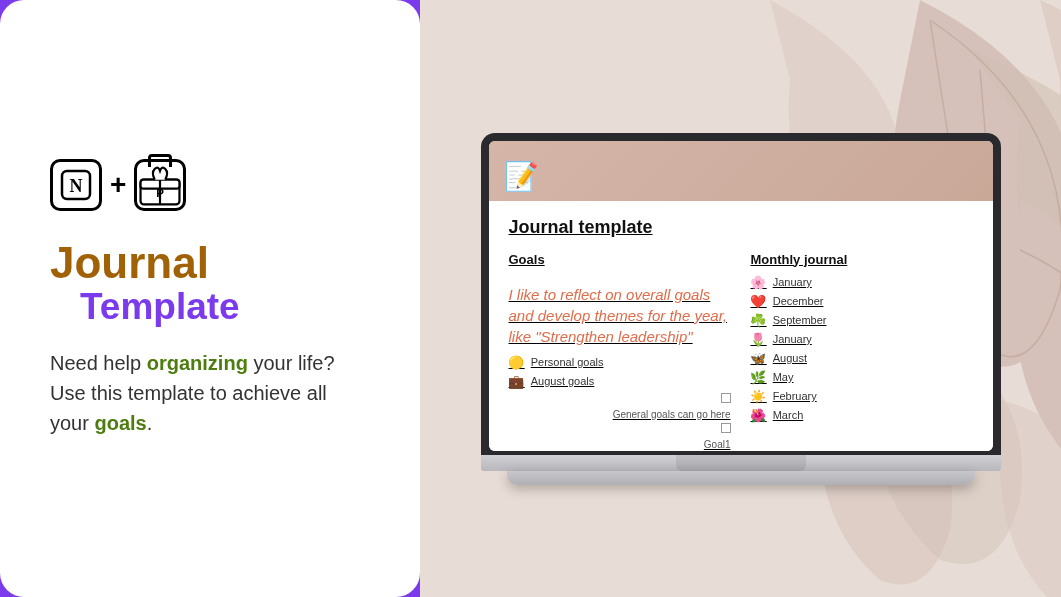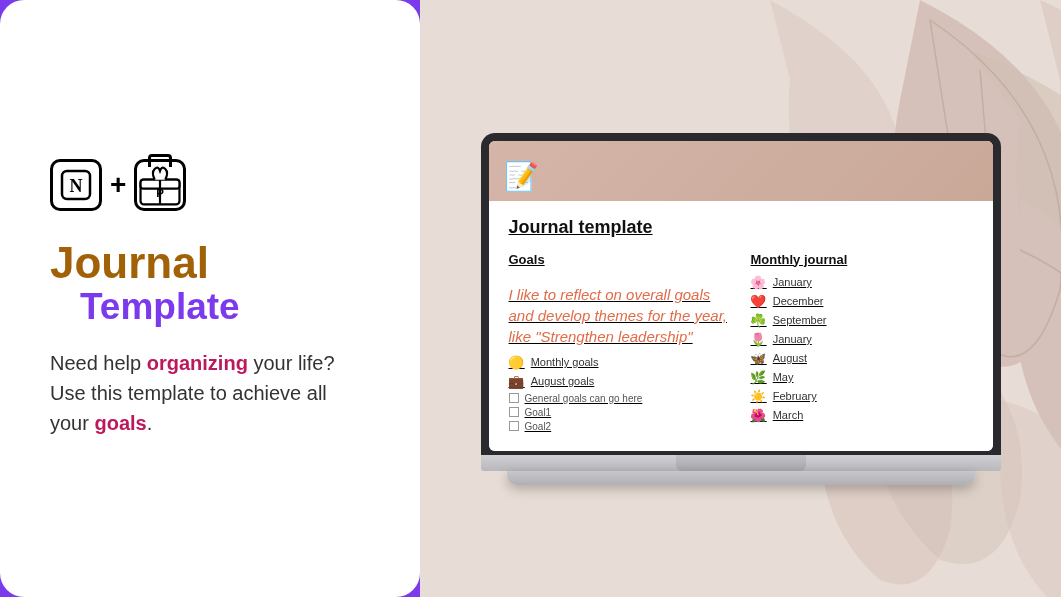--- a/index.html
+++ b/index.html
@@ -112,21 +112,21 @@
     }
 
     .description {
       font-size: 20px;
       color: #333;
       line-height: 1.5;
     }
 
     .description strong {
       font-weight: 800;
-      color: #be185d;
+      color: #4d7c0f;
     }
 
     
     .right-panel {
       flex: 1;
       position: relative;
       overflow: hidden;
       display: flex;
       align-items: center;
       justify-content: center;
@@ -230,25 +230,26 @@
       color: #333;
       margin-bottom: 4px;
     }
 
     .notion-list-item .bullet {
       font-size: 13px;
     }
 
     .notion-checkbox-item {
       display: flex;
-      align-items: flex-start;
+      align-items: flex-end;
       gap: 6px;
       font-size: 10px;
       color: #555;
       margin-bottom: 3px;
+      flex-direction: column;
     }
 
     .notion-checkbox {
       width: 10px;
       height: 10px;
       border: 1px solid #999;
       display: inline-block;
       flex-shrink: 0;
     }
 
@@ -345,21 +346,21 @@
           <div class="notion-content">
             <div class="notion-title">Journal template</div>
 
             <div class="notion-columns">
 
               <div class="notion-col">
                 <div class="notion-col-title">Goals</div>
                 <div class="notion-italic-text">I like to reflect on overall goals and develop themes for the year, like "Strengthen leadership"</div>
                 <div class="notion-list-item">
                   <span class="bullet">🟡</span>
-                  <span>Monthly goals</span>
+                  <span>Personal goals</span>
                 </div>
                 <div class="notion-list-item">
                   <span class="bullet">💼</span>
                   <span>August goals</span>
                 </div>
                 <div class="notion-checkbox-item">
                   <span class="notion-checkbox"></span>
                   <span>General goals can go here</span>
                 </div>
                 <div class="notion-checkbox-item">

